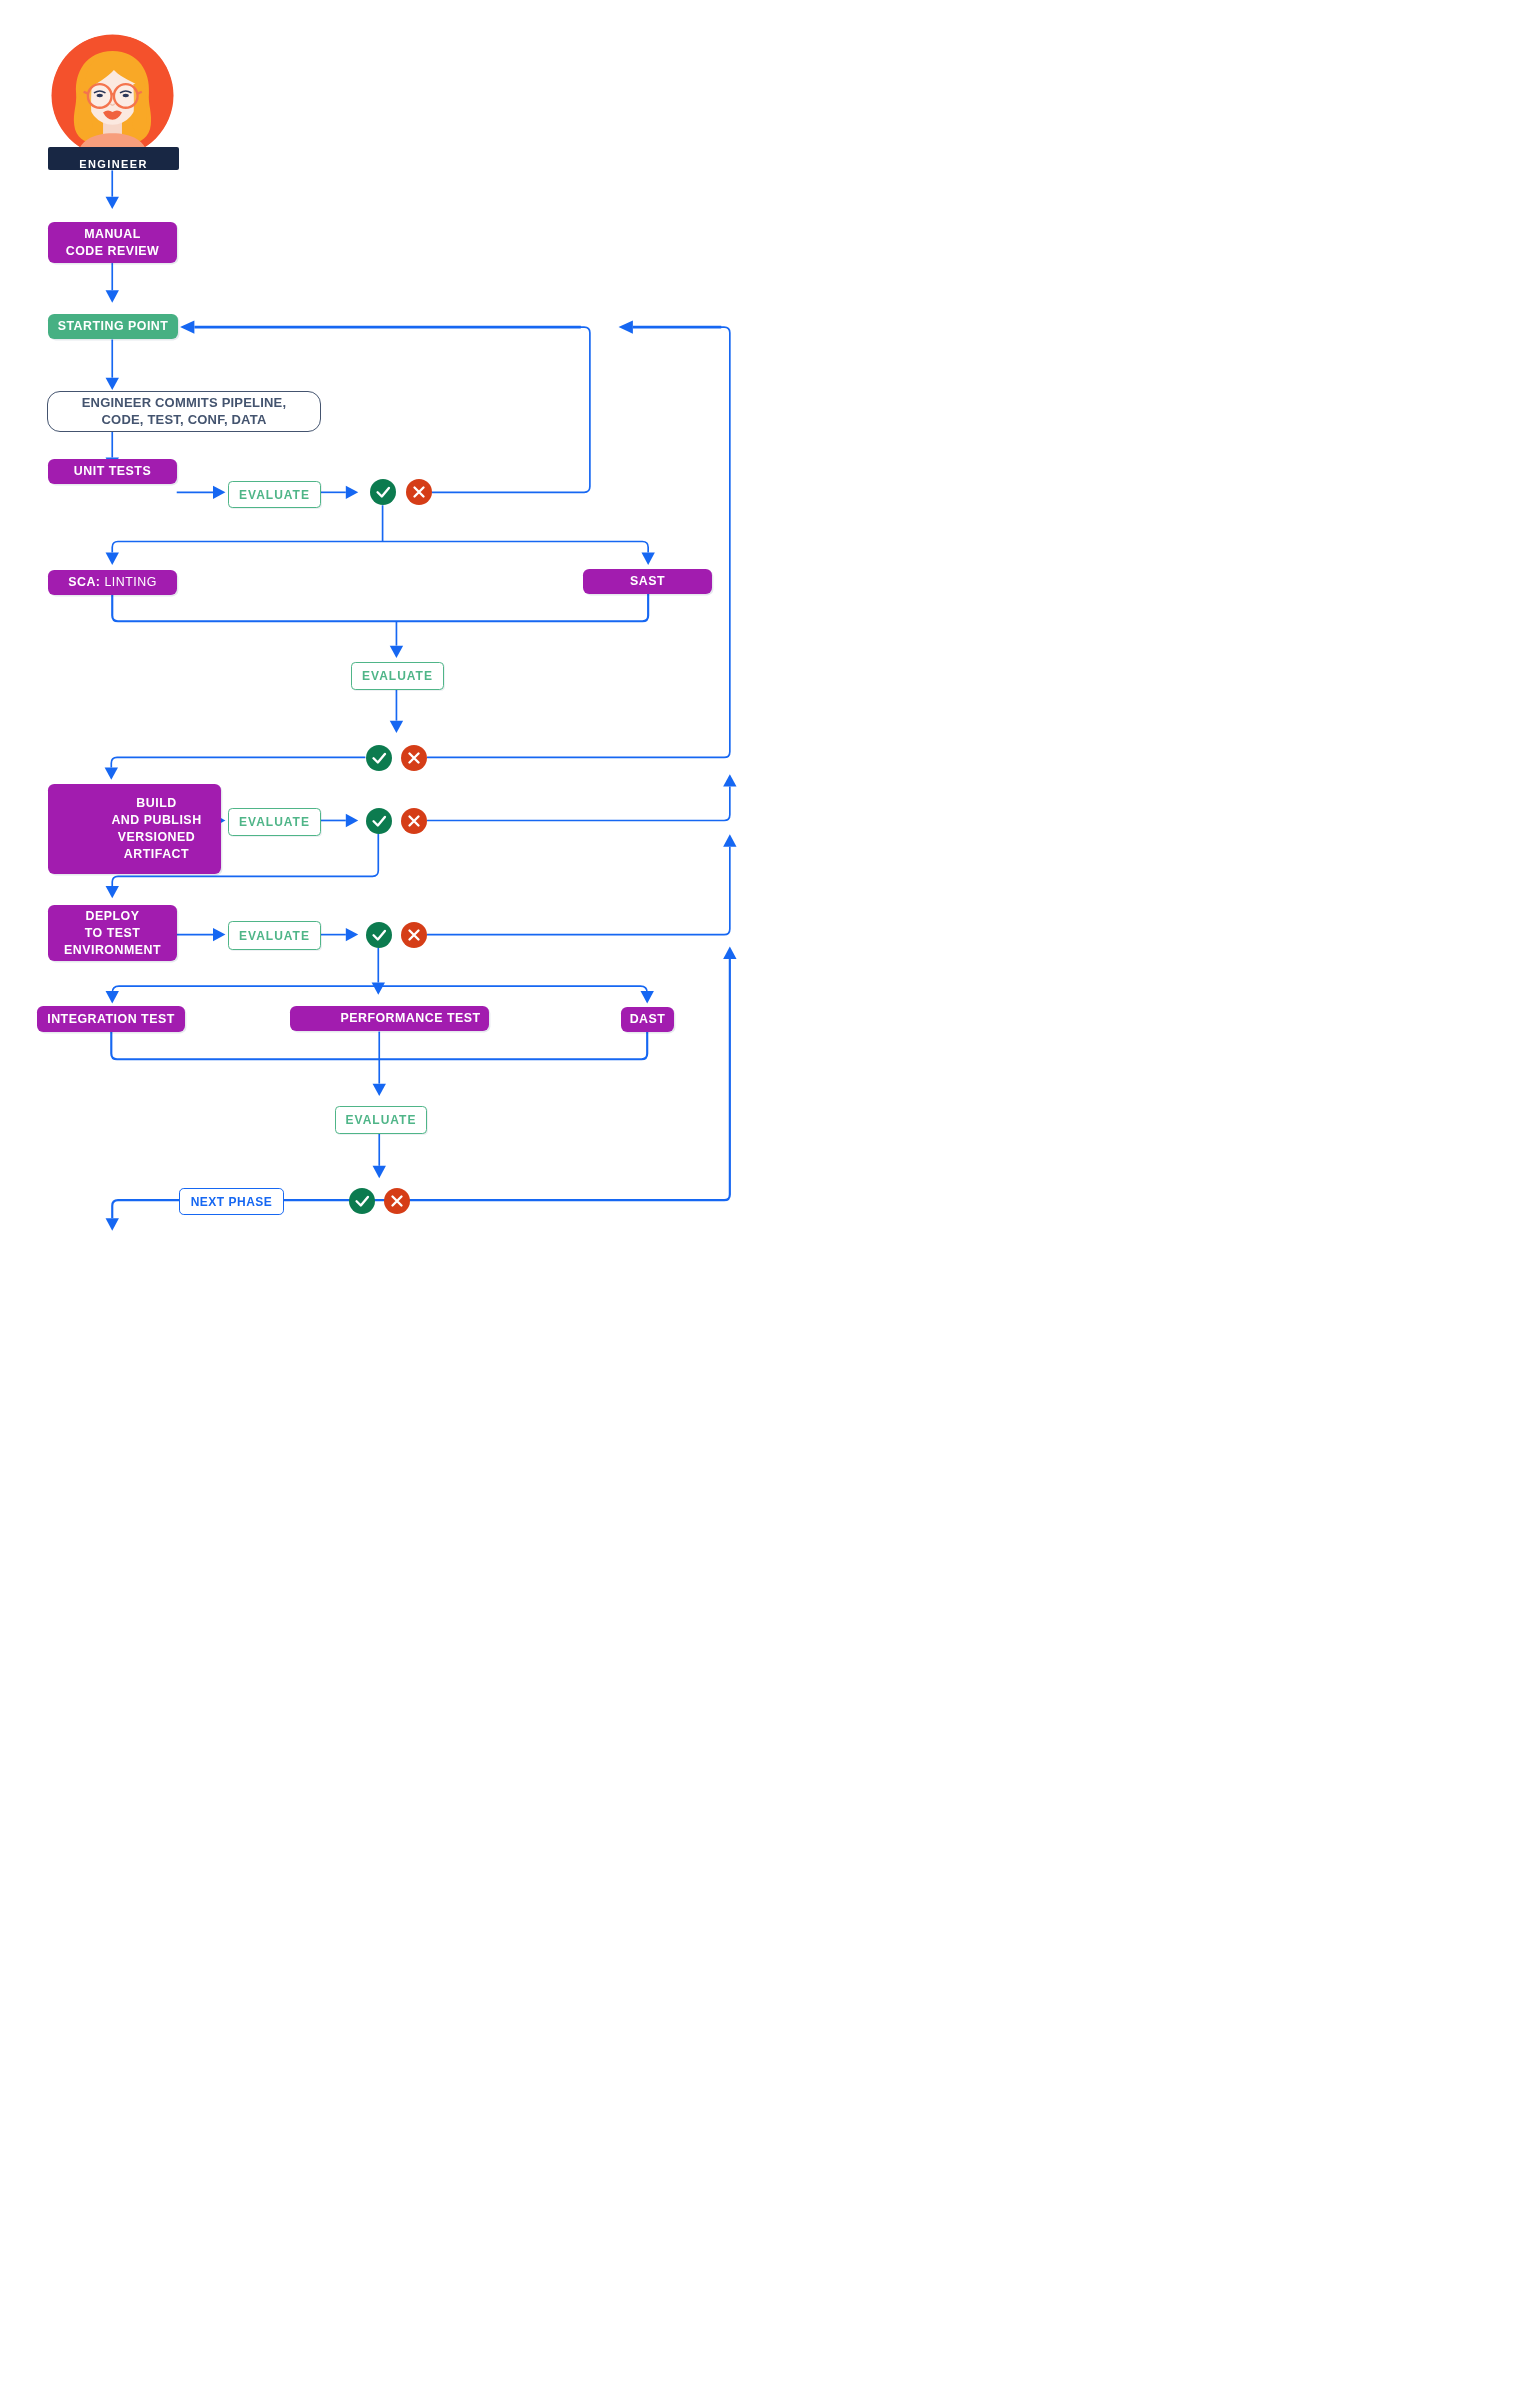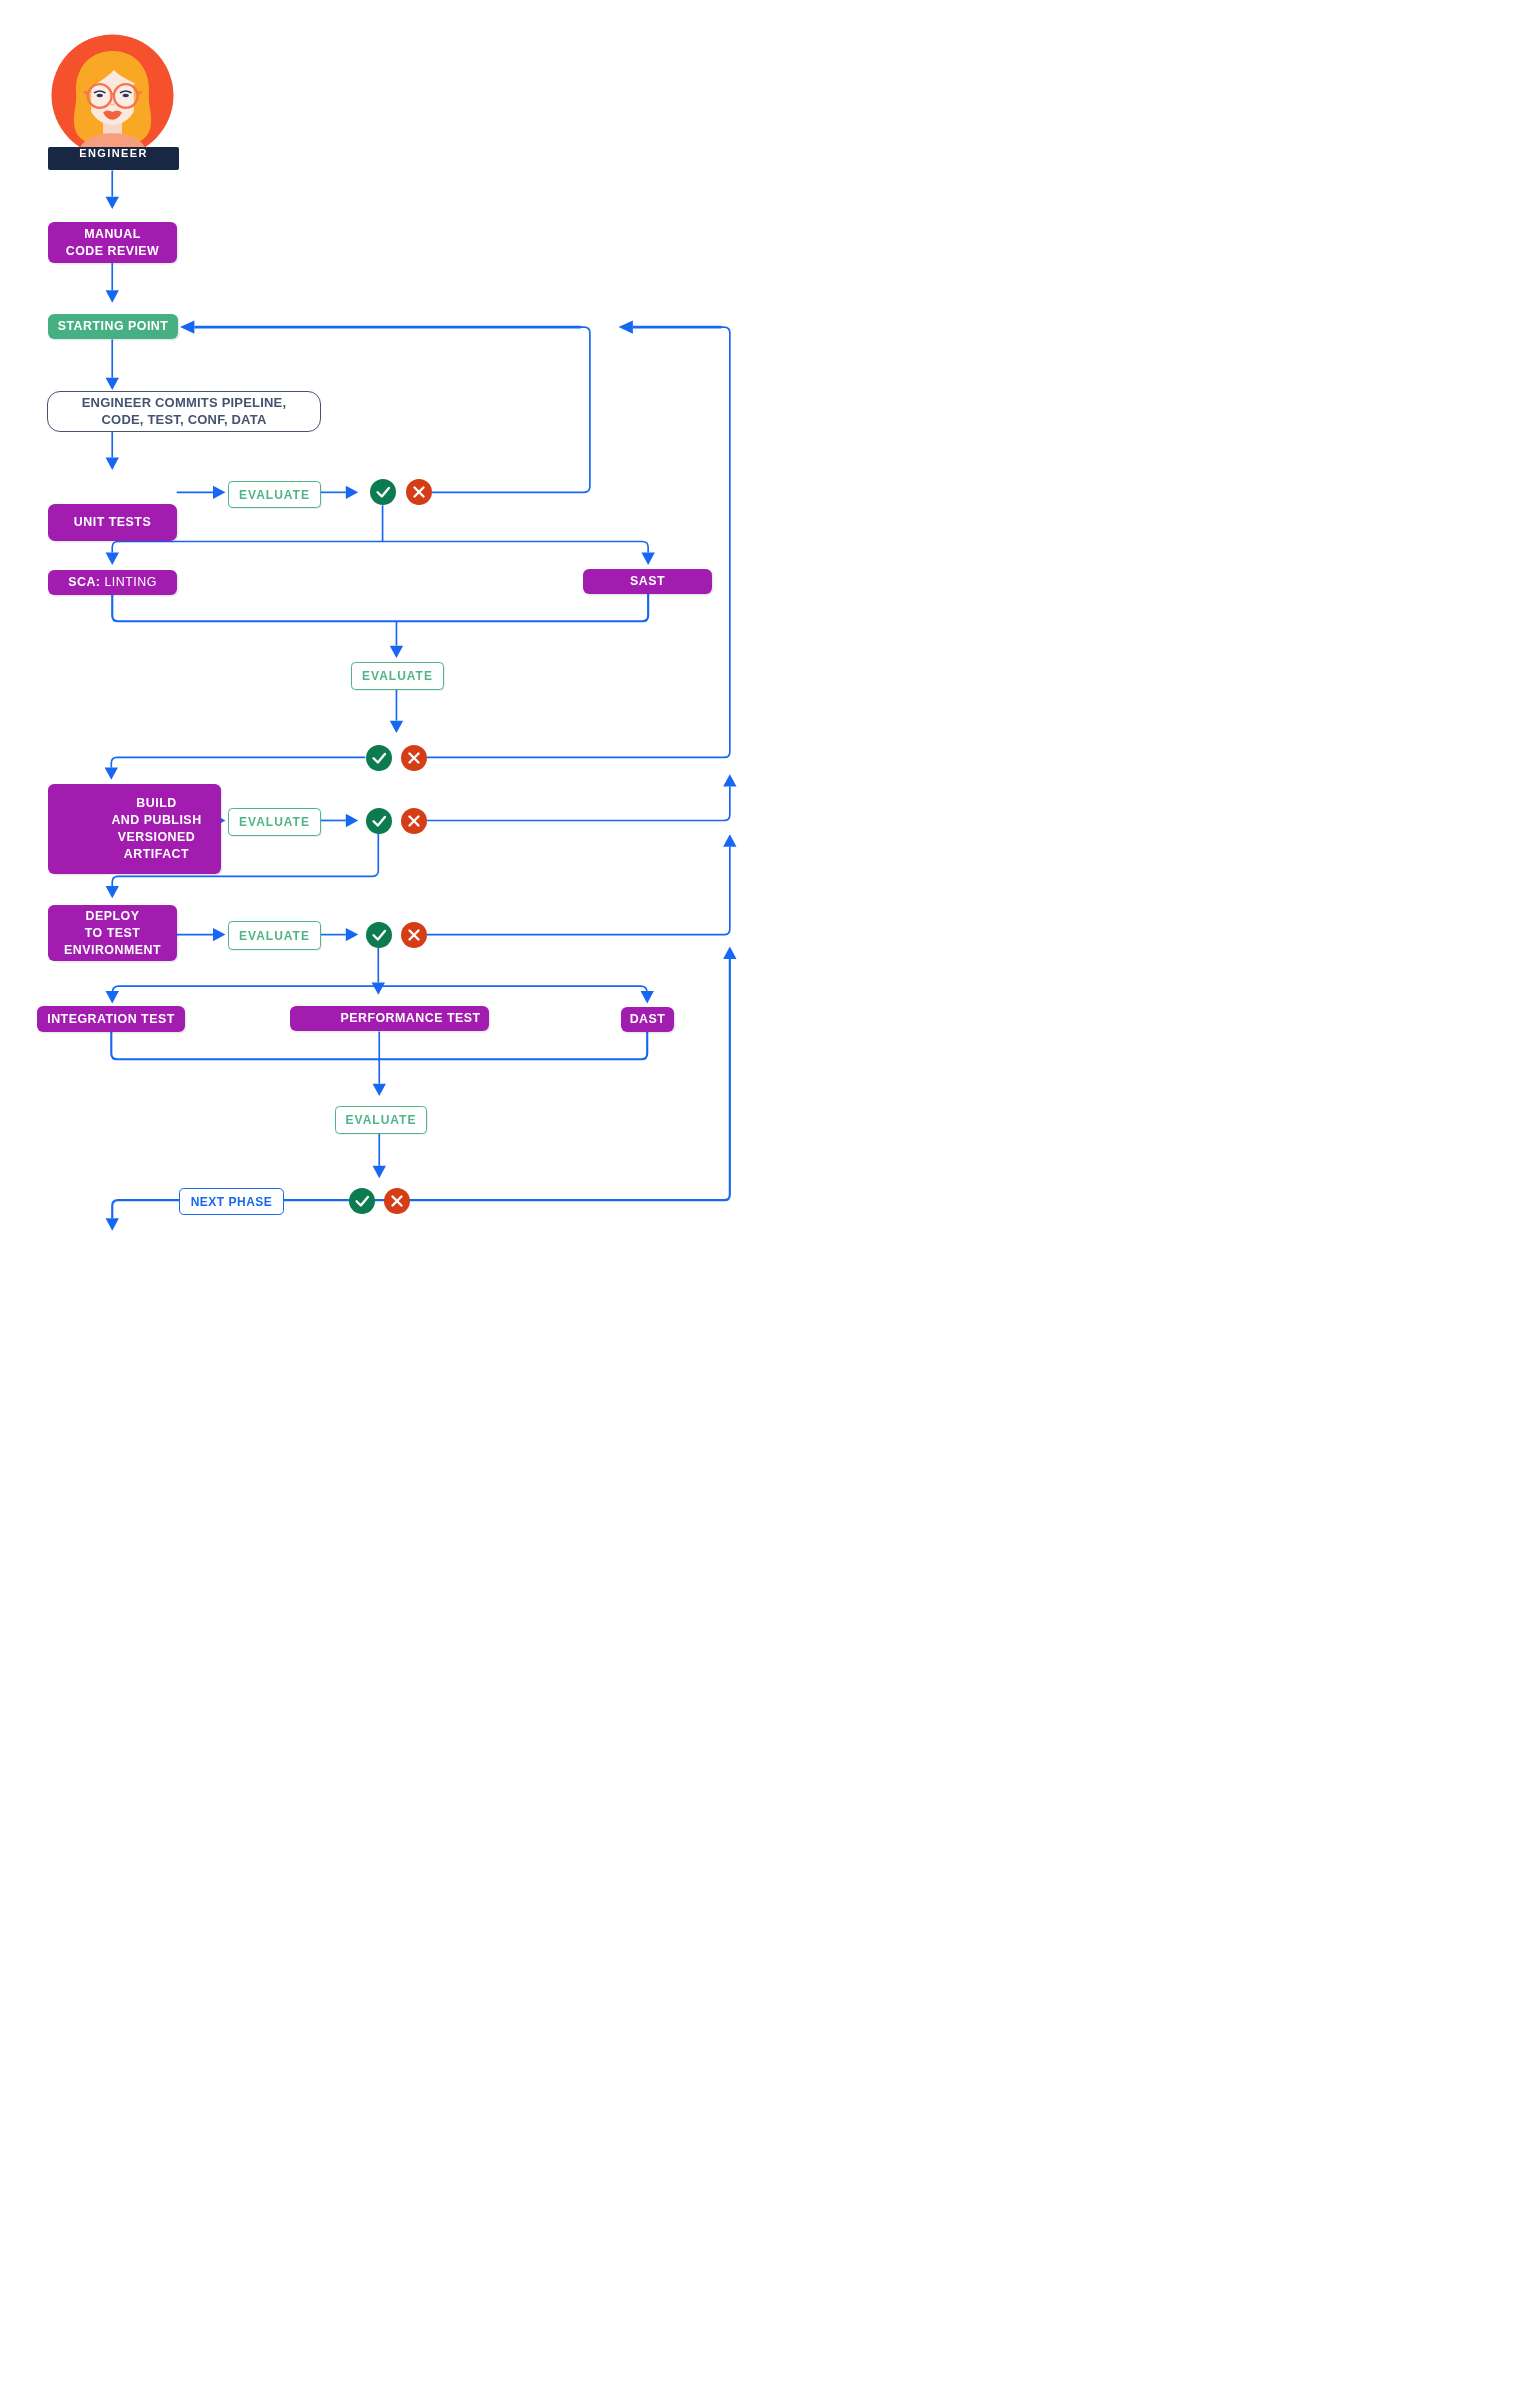--- a/index.html
+++ b/index.html
@@ -4,21 +4,21 @@
 <style>
   html,body{margin:0;padding:0;background:#ffffff;}
   body{font-family:"Liberation Sans", sans-serif;}
   .canvas{position:relative;width:769px;height:1255px;background:#ffffff;overflow:hidden;}
   .connectors{position:absolute;left:0;top:0;width:769px;height:1255px;}
   .node{position:absolute;display:flex;align-items:center;justify-content:center;
         background:#a21caf;color:#ffffff;font-weight:700;text-align:center;
         border-radius:6.2px;box-shadow:1.4px 1.4px 0 rgba(10,40,90,0.10);}
   .node .lbl{white-space:pre-line;font-size:12.4px;line-height:17px;letter-spacing:0.5px;}
   .node.green{background:#46B083;}
-  .plate{position:absolute;display:flex;align-items:flex-start;justify-content:center;
+  .plate{position:absolute;display:flex;align-items:flex-end;justify-content:center;
          background:#182744;color:#ffffff;font-weight:700;border-radius:2px;}
   .plate .lbl{font-size:11px;letter-spacing:1.4px;}
   .outline{position:absolute;display:flex;align-items:center;justify-content:center;
            background:#ffffff;border:1.4px solid #4FB588;color:#4FB588;font-weight:700;
            border-radius:4.3px;box-shadow:1px 1px 0 rgba(10,40,90,0.07);}
   .outline .lbl{font-size:12px;letter-spacing:1px;}
   .plain{position:absolute;display:flex;align-items:center;justify-content:center;
          background:#ffffff;border:1.9px solid #44546F;color:#44546F;font-weight:700;
          text-align:center;border-radius:13px;}
   .plain .lbl{white-space:pre-line;font-size:13px;line-height:16.2px;letter-spacing:0.2px;}
@@ -146,21 +146,21 @@
 
   <div class="node green" style="left:48px;top:314px;width:130px;height:25px;">
     <span class="lbl">STARTING POINT</span>
   </div>
 
   <div class="plain" style="left:47px;top:391px;width:272px;height:39px;">
     <span class="lbl">ENGINEER COMMITS PIPELINE,
 CODE, TEST, CONF, DATA</span>
   </div>
 
-  <div class="node" style="left:48px;top:504px;width:129px;height:37px;border-radius:7px;">
+  <div class="node" style="left:48px;top:459px;width:129px;height:25px;">
     <span class="lbl">UNIT TESTS</span>
   </div>
 
   <div class="outline" style="left:228px;top:481px;width:91px;height:25px;">
     <span class="lbl">EVALUATE</span>
   </div>
 
   <div class="badge pass" style="left:370px;top:479px;">
     <svg width="26" height="26" viewBox="0 0 55 55">
         <path d="M16 28 L25 37 L40 19" stroke="#fff" stroke-width="5" fill="none" stroke-linecap="round" stroke-linejoin="round"></path>

